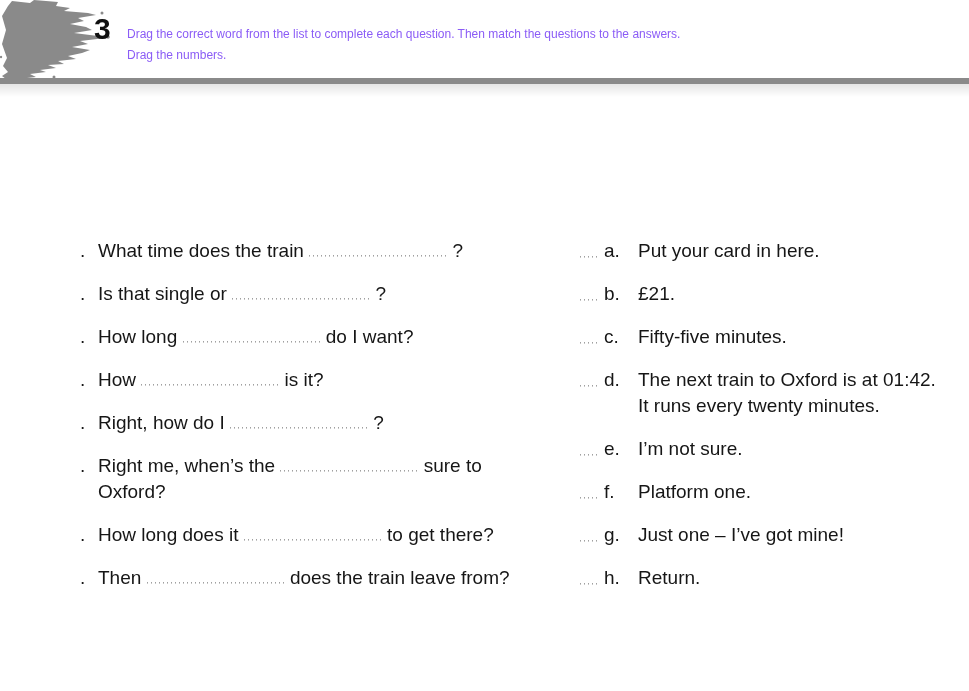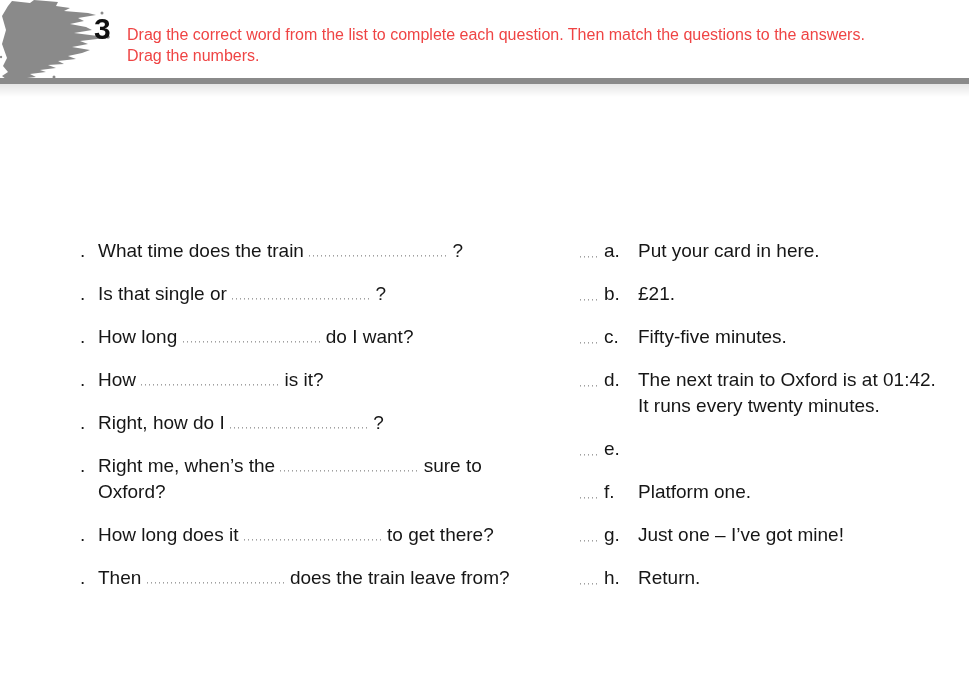--- a/index.html
+++ b/index.html
@@ -23,21 +23,21 @@
     width: 112px; height: 80px;
   }
   .ex-num {
     position: absolute; left: 94px; top: 12px;
     font-size: 30px; font-weight: bold; color: #0f0f0f;
     letter-spacing: -0.5px;
   }
   .instructions {
     position: absolute; left: 127px; top: 24px;
     width: 838px;
-    font-size: 16px; line-height: 21px; color: #ef4444;
+    font-size: 12px; line-height: 21px; color: #8b5cf6;
   }
   .instr-line { white-space: nowrap; }
 
   .divider {
     position: absolute; top: 78px; left: 0;
     width: 969px; height: 6px;
     background: #8a8a8a;
   }
   .divider-shadow {
     position: absolute; top: 84px; left: 0;
@@ -205,20 +205,24 @@
     <span class="a-letter">d.</span>
     <div class="a-text">
       <div class="line1">The next train to Oxford is at 01:42.</div>
       <div class="line2">It runs every twenty minutes.</div>
     </div>
   </div>
 
   <div class="a-row">
     <span class="a-slot"></span>
     <span class="a-letter">e.</span>
+    <div class="a-text">
+      <div class="line1">I’m not sure.</div>
+      <div class="line2"></div>
+    </div>
   </div>
 
   <div class="a-row">
     <span class="a-slot"></span>
     <span class="a-letter">f.</span>
     <div class="a-text">
       <div class="line1">Platform one.</div>
       <div class="line2"></div>
     </div>
   </div>

